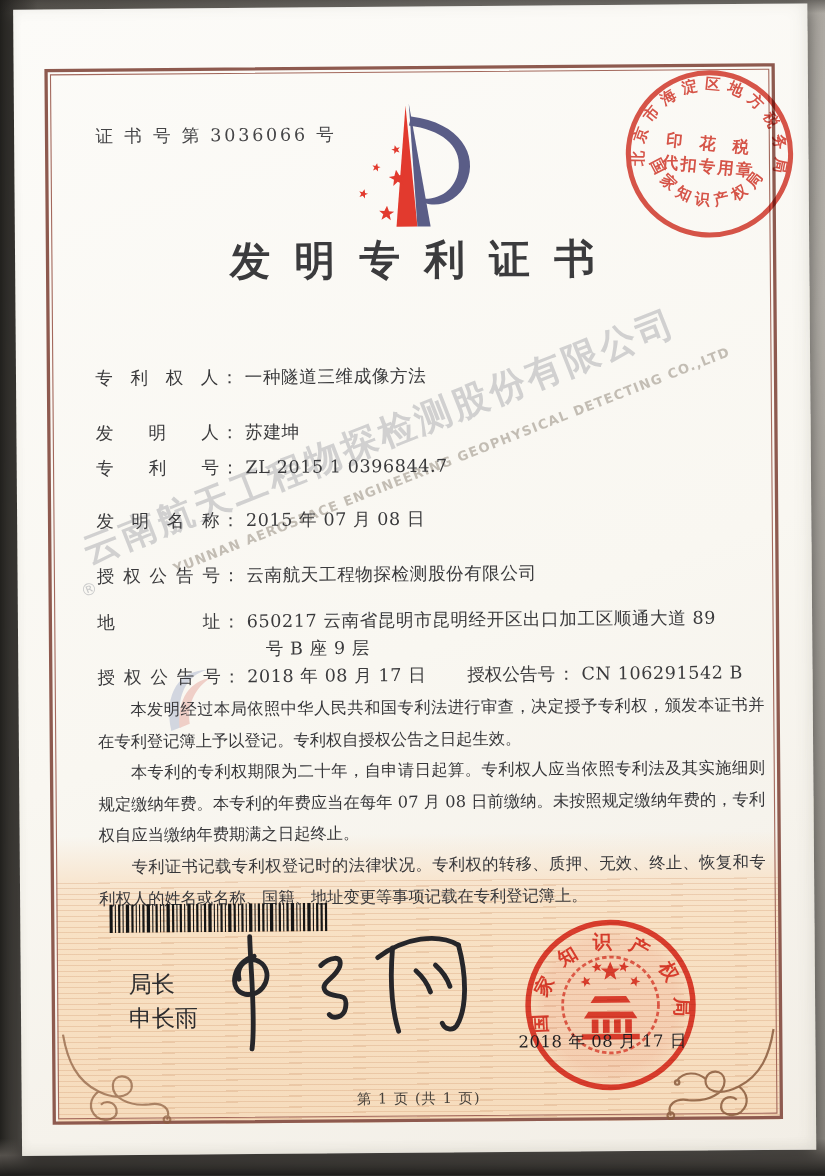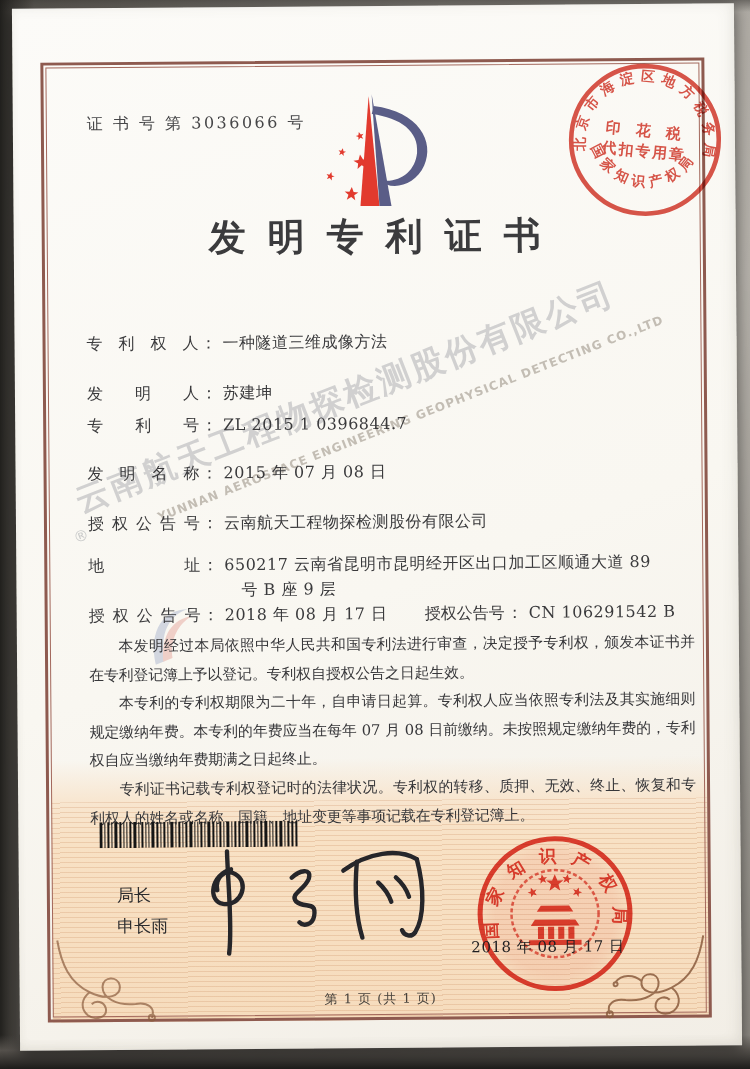--- a/index.html
+++ b/index.html
@@ -46,21 +46,21 @@
     line-height:28.6px;text-align:justify;}
   .paras p{margin:0;text-indent:2em;}
   .watermark{position:absolute;left:48px;top:372px;width:690px;transform:rotate(-21deg);
     transform-origin:40% 50%;pointer-events:none;font-family:"DejaVu Sans","Liberation Sans",sans-serif;}
   .wm-cn{font-size:33px;letter-spacing:3px;color:rgba(128,132,140,.34);white-space:nowrap;font-weight:bold;}
   .wm-en{font-size:12px;letter-spacing:1.2px;color:rgba(150,140,128,.55);margin:14px 0 0 70px;white-space:nowrap;font-weight:bold;}
   .wm-reg{position:absolute;left:-16px;top:46px;font-size:15px;color:rgba(128,132,140,.4);}
   .wm-logo{position:absolute;left:8px;top:150px;opacity:.28;}
   .barcode{position:absolute;left:81px;top:814px;width:200px;height:26px;}
   .signblock{position:absolute;left:98px;top:872px;font-family:"DejaVu Sans","Liberation Sans",sans-serif;
-    font-size:17px;color:#2c2c2e;line-height:31px;}
+    font-size:21px;color:#2c2c2e;line-height:31px;}
   .signature{position:absolute;left:176px;top:834px;}
   .seal{position:absolute;left:455px;top:828px;width:162px;height:162px;mix-blend-mode:multiply;
     background:radial-gradient(circle,rgba(235,90,80,.10) 52%,rgba(235,90,80,0) 68%);}
   .sealdate{position:absolute;left:452px;top:933px;width:180px;font-size:15px;letter-spacing:.5px;color:#1f1f21;z-index:5;}
   .pagefoot{position:absolute;left:0;right:0;top:984px;text-align:center;font-size:13px;color:#47423c;letter-spacing:1px;}
   .flourish{position:absolute;}
   .flourish.fr{left:576px;top:930px;}
   .flourish.fl2{left:36px;top:930px;transform:scaleX(-1);}
 </style>
 </head>

